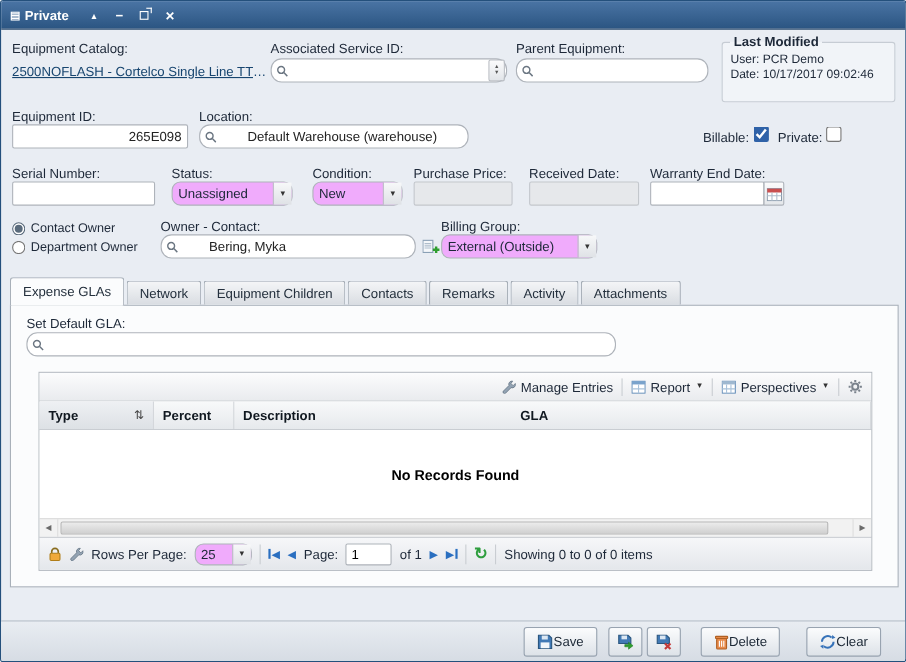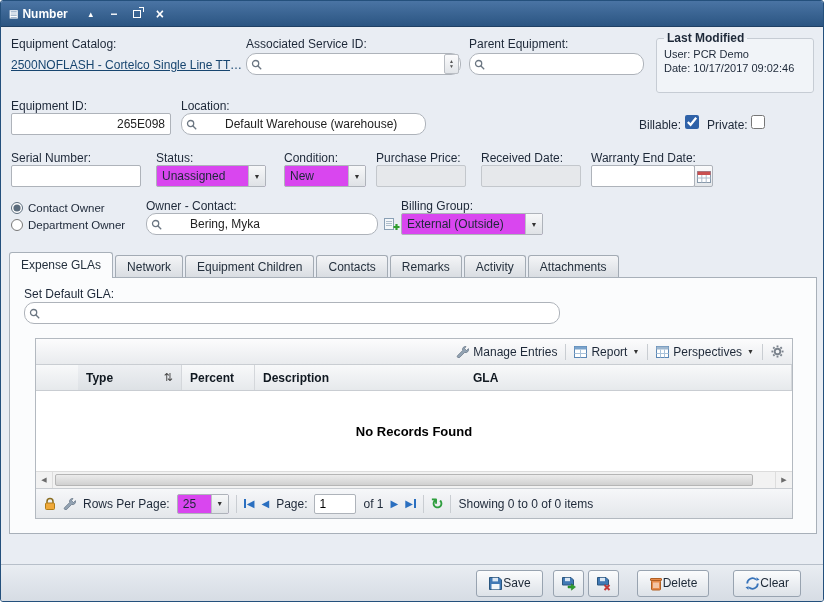--- a/index.html
+++ b/index.html
@@ -31,21 +31,21 @@
   .tf:disabled { background:#e6e8eb; border-color:#c3c7cc; }
   .sfield { position:absolute; height:22px; border:1px solid #aeb3ba; border-radius:10px; background:#fff;
         display:flex; align-items:center;gap:25px; }
   .magsvg { margin:0 3px 0 4px; flex:none; }
   .sfield input { flex:1; min-width:0; border:none; outline:none; background:transparent; height:100%;
         font:12px "Liberation Sans", sans-serif; color:#222; padding:0; }
   .spinner { flex:none; width:15px; height:20px; margin-right:1px; border:1px solid #b9bdc3; border-radius:2px;
         background:linear-gradient(#fbfbfc,#e2e5e9); display:flex; flex-direction:column; align-items:center;
         justify-content:center; color:#555; }
   .sp-g { font-size:5px; line-height:5px; }
-  .fselect { position:absolute; height:22px; border:1px solid #aeb3ba; border-radius:2px; background:#d946ef;
+  .fselect { position:absolute; height:22px; border:1px solid #aeb3ba; border-radius:8px; background:#f0abfc;
         display:flex; align-items:center; }
   .fselect.inline { position:relative; height:20px; }
   .fsel-text { flex:1; padding:0 5px; white-space:nowrap; overflow:hidden; }
   .fsel-btn { flex:none; width:17px; height:100%; border-left:1px solid #bcc0c6;
         background:linear-gradient(#f7f8f9,#dfe2e6); display:flex; align-items:center; justify-content:center; }
   .fsel-caret { font-size:7px; color:#333; }
   .cb { position:absolute; width:14px; height:14px; margin:0; accent-color:#2f62a8; }
   .radio-row { position:absolute; display:flex; align-items:center; gap:5px; font-size:11.5px; }
   .rb { width:12px; height:12px; margin:0; accent-color:#5a6b7c; }
   .cat-link { position:absolute; font-size:12px; color:#17456f; text-decoration:underline; white-space:nowrap;
@@ -69,21 +69,21 @@
   
   .grid { position:absolute; left:25px; top:60px; width:758px; border:1px solid #b3b9c0; background:#fff; }
   .grid-toolbar { height:26px; background:linear-gradient(#fcfcfd,#e9ebee); border-bottom:1px solid #c9cdd2;
         display:flex; align-items:center; justify-content:flex-end; gap:8px; padding:0 8px; }
   .tbtn { display:inline-flex; align-items:center; gap:4px; color:#1d2838; cursor:default; }
   .caret { font-size:7px; color:#333; margin-left:1px; }
   .tsep { width:1px; height:16px; background:#c9cdd2; }
   .grid-header { display:flex; height:26px; background:linear-gradient(#f8f9fa,#e6e9ec);
         border-bottom:1px solid #c9cdd2; font-weight:bold; color:#101820; }
   .gcol { display:flex; align-items:center; padding:0 8px; border-right:1px solid #d4d7db; height:100%; }
-  .c-type { width:104px; background:linear-gradient(#eef0f3,#dde1e5); justify-content:space-between;margin-left:42px; }
+  .c-type { width:104px; background:linear-gradient(#eef0f3,#dde1e5); justify-content:space-between; }
   .c-percent { width:73px; }
   .c-gla { width:327px; }
   .c-desc { flex:1; border-right:none; }
   .sort { font-size:11px; color:#444; font-weight:normal; }
   .grid-body { height:80px; background:#fff; display:flex; align-items:center; justify-content:center; }
   .empty { font-weight:bold; font-size:13px; color:#000; }
   .hscroll { height:17px; background:#f2f2f2; border-top:1px solid #dcdcdc; display:flex; align-items:stretch; }
   .hs-btn { width:17px; display:flex; align-items:center; justify-content:center; color:#6b6b6b;
         font-size:7px; border-right:1px solid #ddd; }
   .hs-btn.right { border-right:none; border-left:1px solid #ddd; }
@@ -110,21 +110,21 @@
 </style>
 </head>
 <body>
 
 <div class="window">
 
   <div class="titlebar">
     <div class="tb-right">
       <span class="tb-options">
         <span class="opt-glyph">▤</span>
-        <span>Number</span>
+        <span>Private</span>
       </span>
       <span class="tb-ctl">
           <span class="glyph-collapse">▴</span>
         </span>
       <span class="tb-ctl">
           <span class="glyph-min">−</span>
         </span>
       <span class="tb-ctl">
           <span class="popout-box"></span>
         </span>

